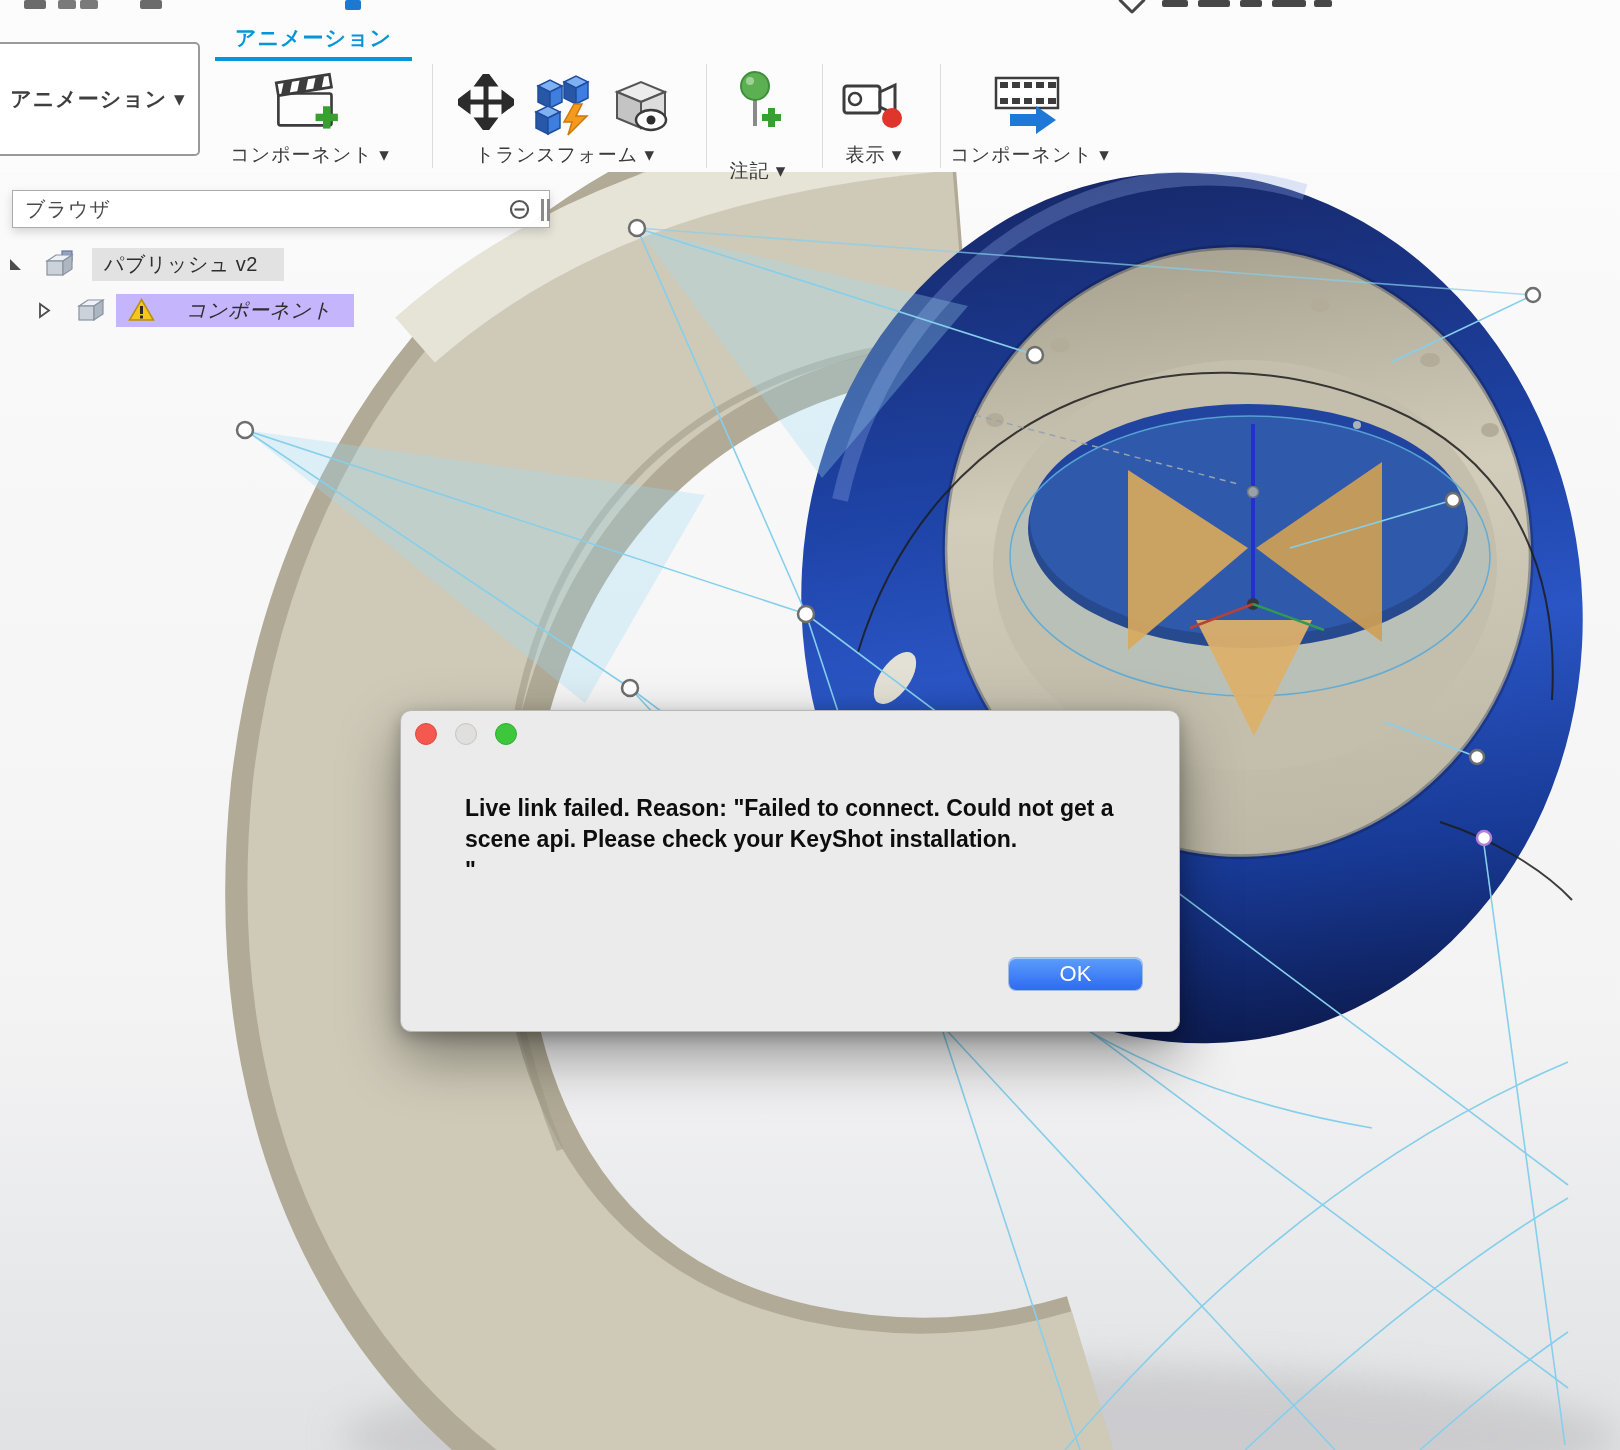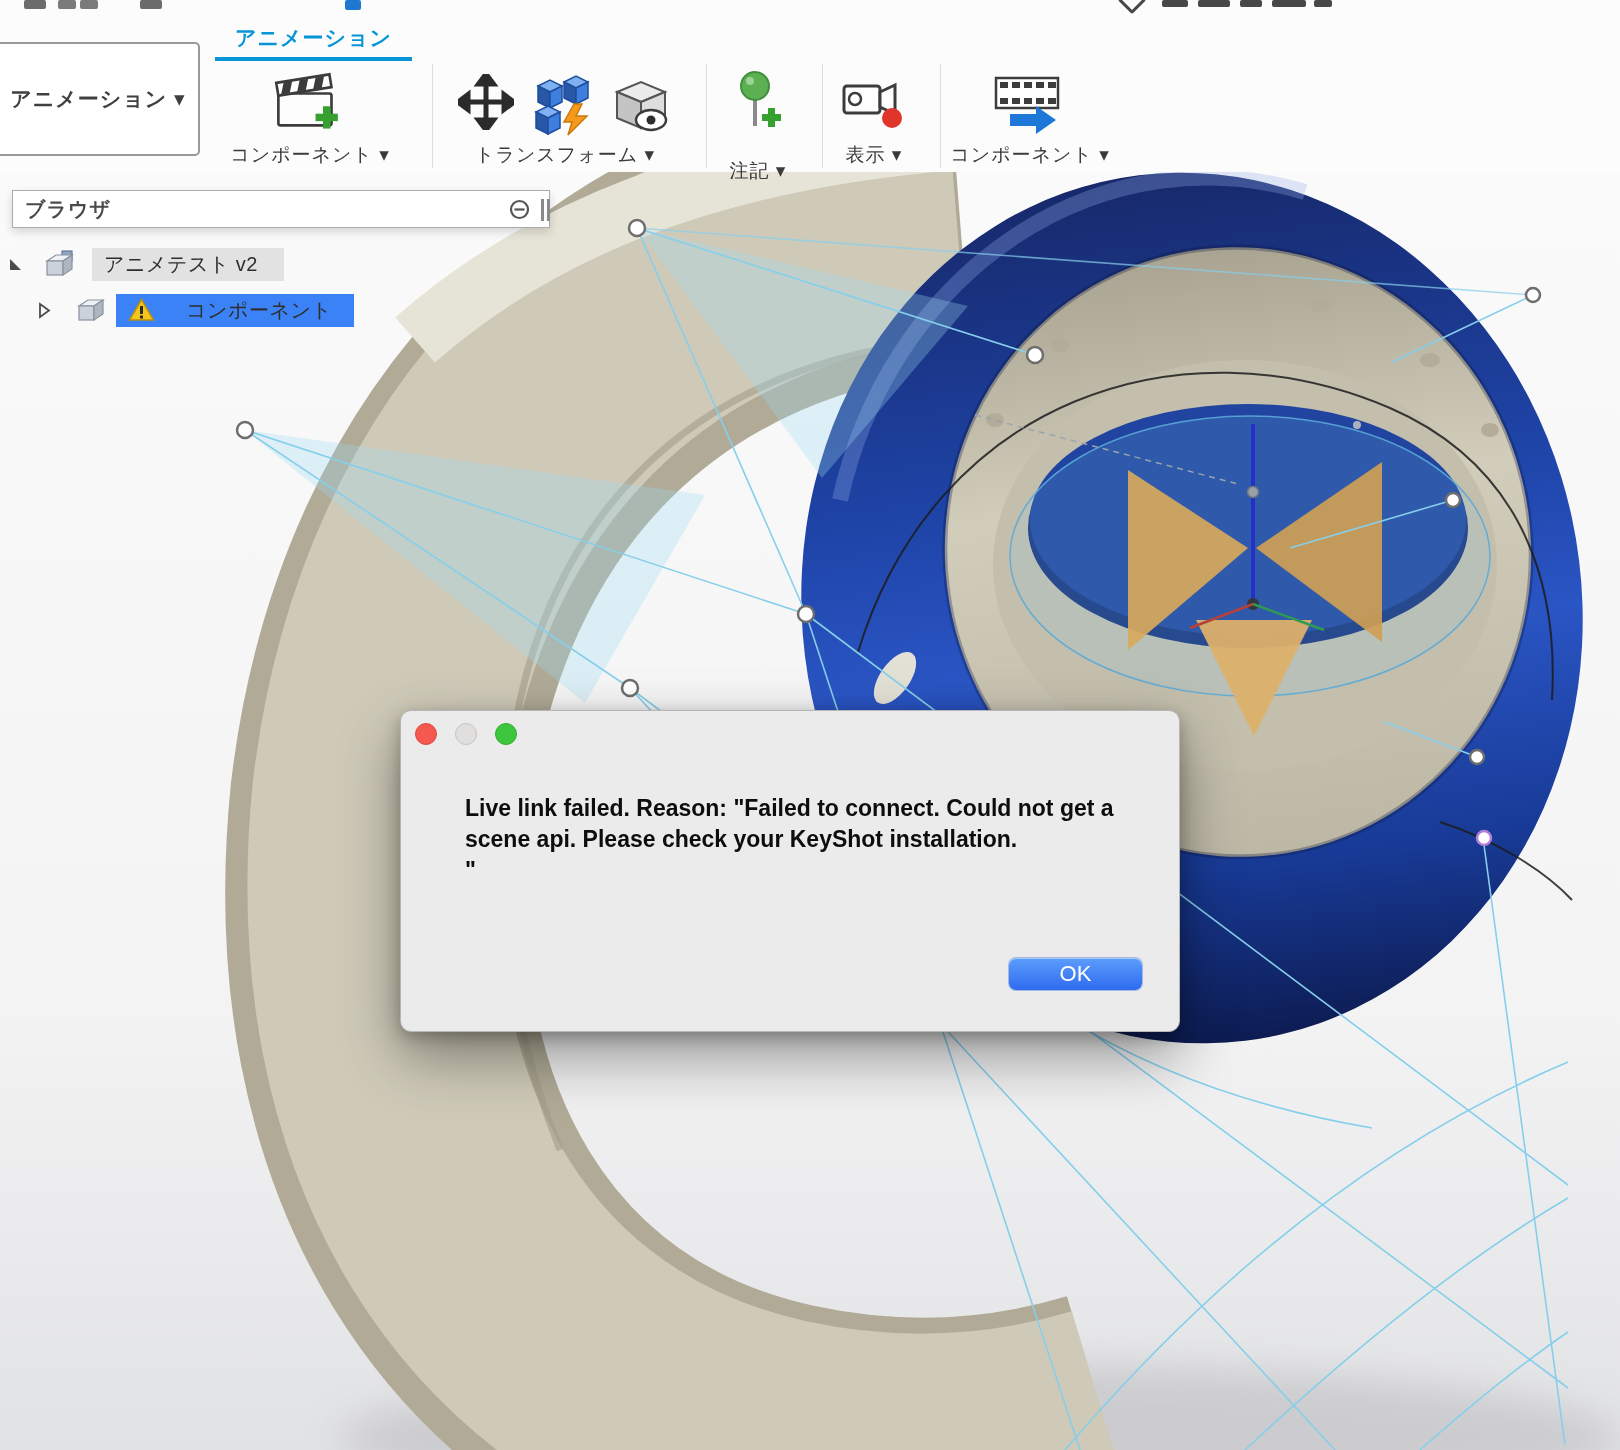--- a/index.html
+++ b/index.html
@@ -23,29 +23,29 @@
     font-size:21px; font-weight:700; color:#3f3f3f; letter-spacing:1px; }
   .sep { position:absolute; top:64px; height:104px; width:1px; background:#dcdcdc; }
   .grp-label { position:absolute; top:142px; font-size:19px; color:#3a3a3a;
     text-align:center; letter-spacing:1px; cursor:default; }
   .ricon { position:absolute; }
 
   
   #browser-header { position:absolute; left:12px; top:190px; width:538px; height:38px;
     background:rgba(255,255,255,0.92); border:1px solid #ababab;
     box-shadow:0 4px 9px rgba(0,0,0,0.15); z-index:6;
-    display:flex; align-items:center;font-weight:bold; }
+    display:flex; align-items:center; }
   #browser-title { padding-left:12px; font-size:20px; color:#4a4a4a; letter-spacing:1px; }
   #collapse-all { position:absolute; left:496px; top:8px; width:21px; height:21px; }
   #panel-grip { position:absolute; left:528px; top:8px; width:12px; height:22px; display:flex; gap:3px; }
   #panel-grip i { width:3px; height:22px; background:#8a8a8a; display:block; }
   .tree-row { position:absolute; left:0; height:36px; z-index:6; width:560px; }
   .row-hl { position:absolute; height:33px; display:flex; align-items:center; }
   .hl1 { left:92px; top:0; width:192px; background:#e2e2e2; }
-  .hl2 { left:116px; top:0; width:238px; background:#3b82f6; }
+  .hl2 { left:116px; top:0; width:238px; background:#c4b5fd;font-style:italic; }
   .tree-label { font-size:20px; color:#2e2e2e; letter-spacing:0.5px; }
 
   
   #dialog { position:absolute; left:400px; top:710px; width:780px; height:322px;
     background:#ebebeb; border:1px solid #b6b6b6; border-radius:11px; z-index:9;
     box-shadow:0 24px 60px rgba(0,0,0,0.40), 0 5px 16px rgba(0,0,0,0.25); }
   .tl { position:absolute; top:12px; width:22px; height:22px; border-radius:50%; }
   #tl-close { left:14px; background:#f4584e; border:1px solid #dd4a40; }
   #tl-min   { left:54px; background:#e0dfde; border:1px solid #c6c5c4; }
   #tl-zoom  { left:94px; background:#3ec73c; border:1px solid #30ad2f; }
@@ -310,21 +310,21 @@
   </span>
   <span class="abs" style="left:44px;top:2px;">
     <svg width="32" height="29" viewBox="0 0 32 29">
       <rect x="18" y="1" width="10" height="10" fill="#93a5c6" stroke="#66789c" stroke-width="1.2"></rect>
       <polygon points="3,11 12,5 28,5 19,11" fill="#eef1f5" stroke="#8a92a0" stroke-width="1.2"></polygon>
       <rect x="3" y="11" width="16" height="14" fill="#ccd2da" stroke="#8a92a0" stroke-width="1.2"></rect>
       <polygon points="19,11 28,5 28,19 19,25" fill="#aeb6c2" stroke="#8a92a0" stroke-width="1.2"></polygon>
     </svg>
   </span>
   <span class="row-hl hl1">
-    <span class="tree-label" style="padding-left:12px;">アニメテスト v2</span>
+    <span class="tree-label" style="padding-left:12px;">パブリッシュ v2</span>
   </span>
 </div>
 
 <div class="tree-row" style="top:294px;">
   <span class="abs" style="left:38px;top:8px;">
     <svg width="13" height="17" viewBox="0 0 13 17">
         <polygon points="2,2 11,8.5 2,15" fill="none" stroke="#4c4c4c" stroke-width="1.8"></polygon>
       </svg>
   </span>
   <span class="abs" style="left:76px;top:3px;">

